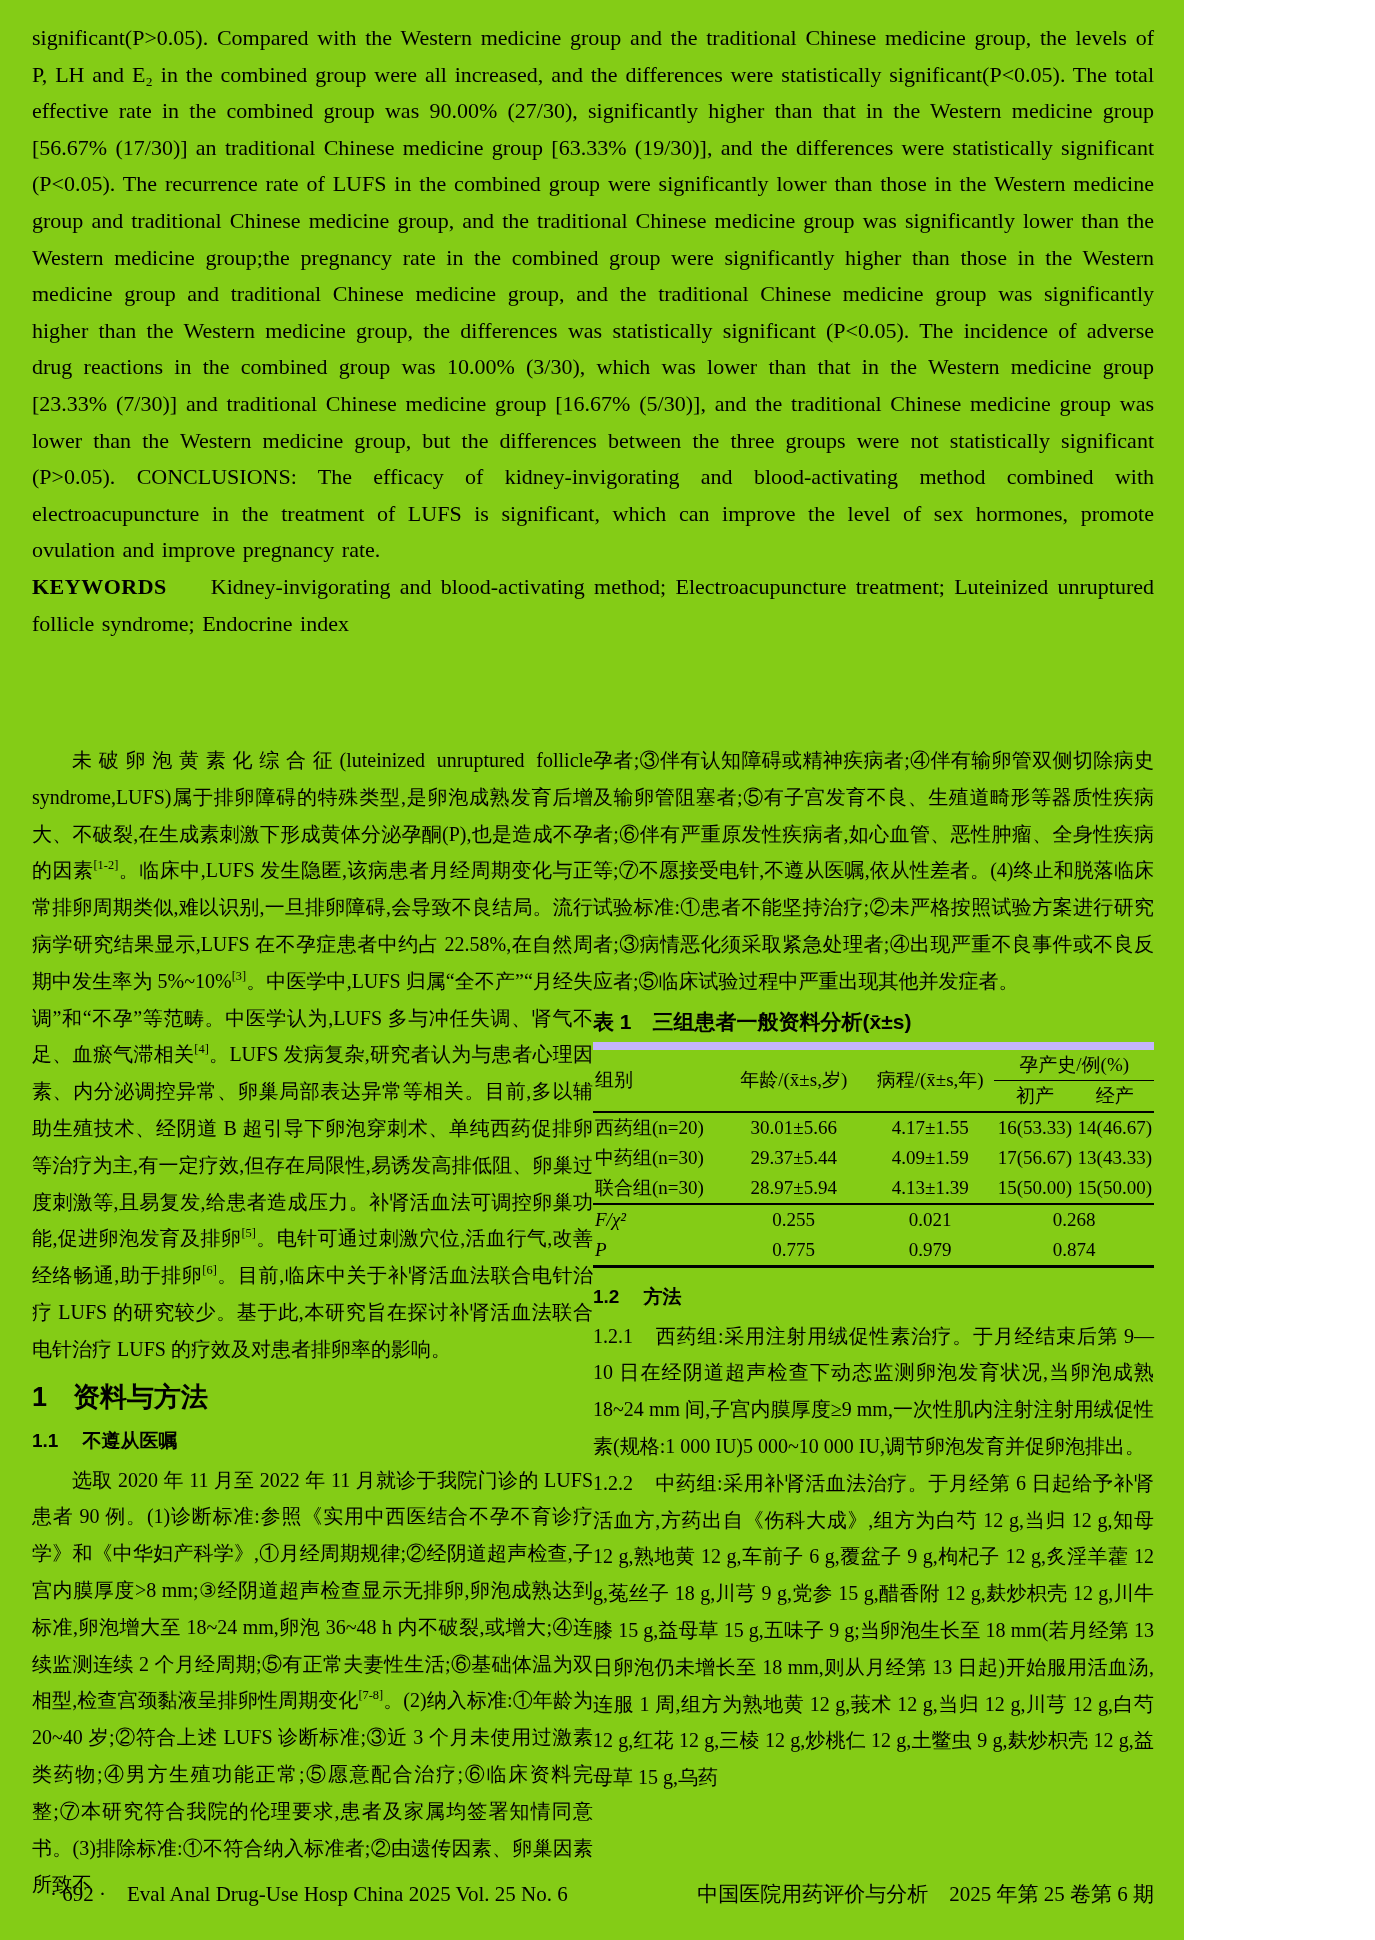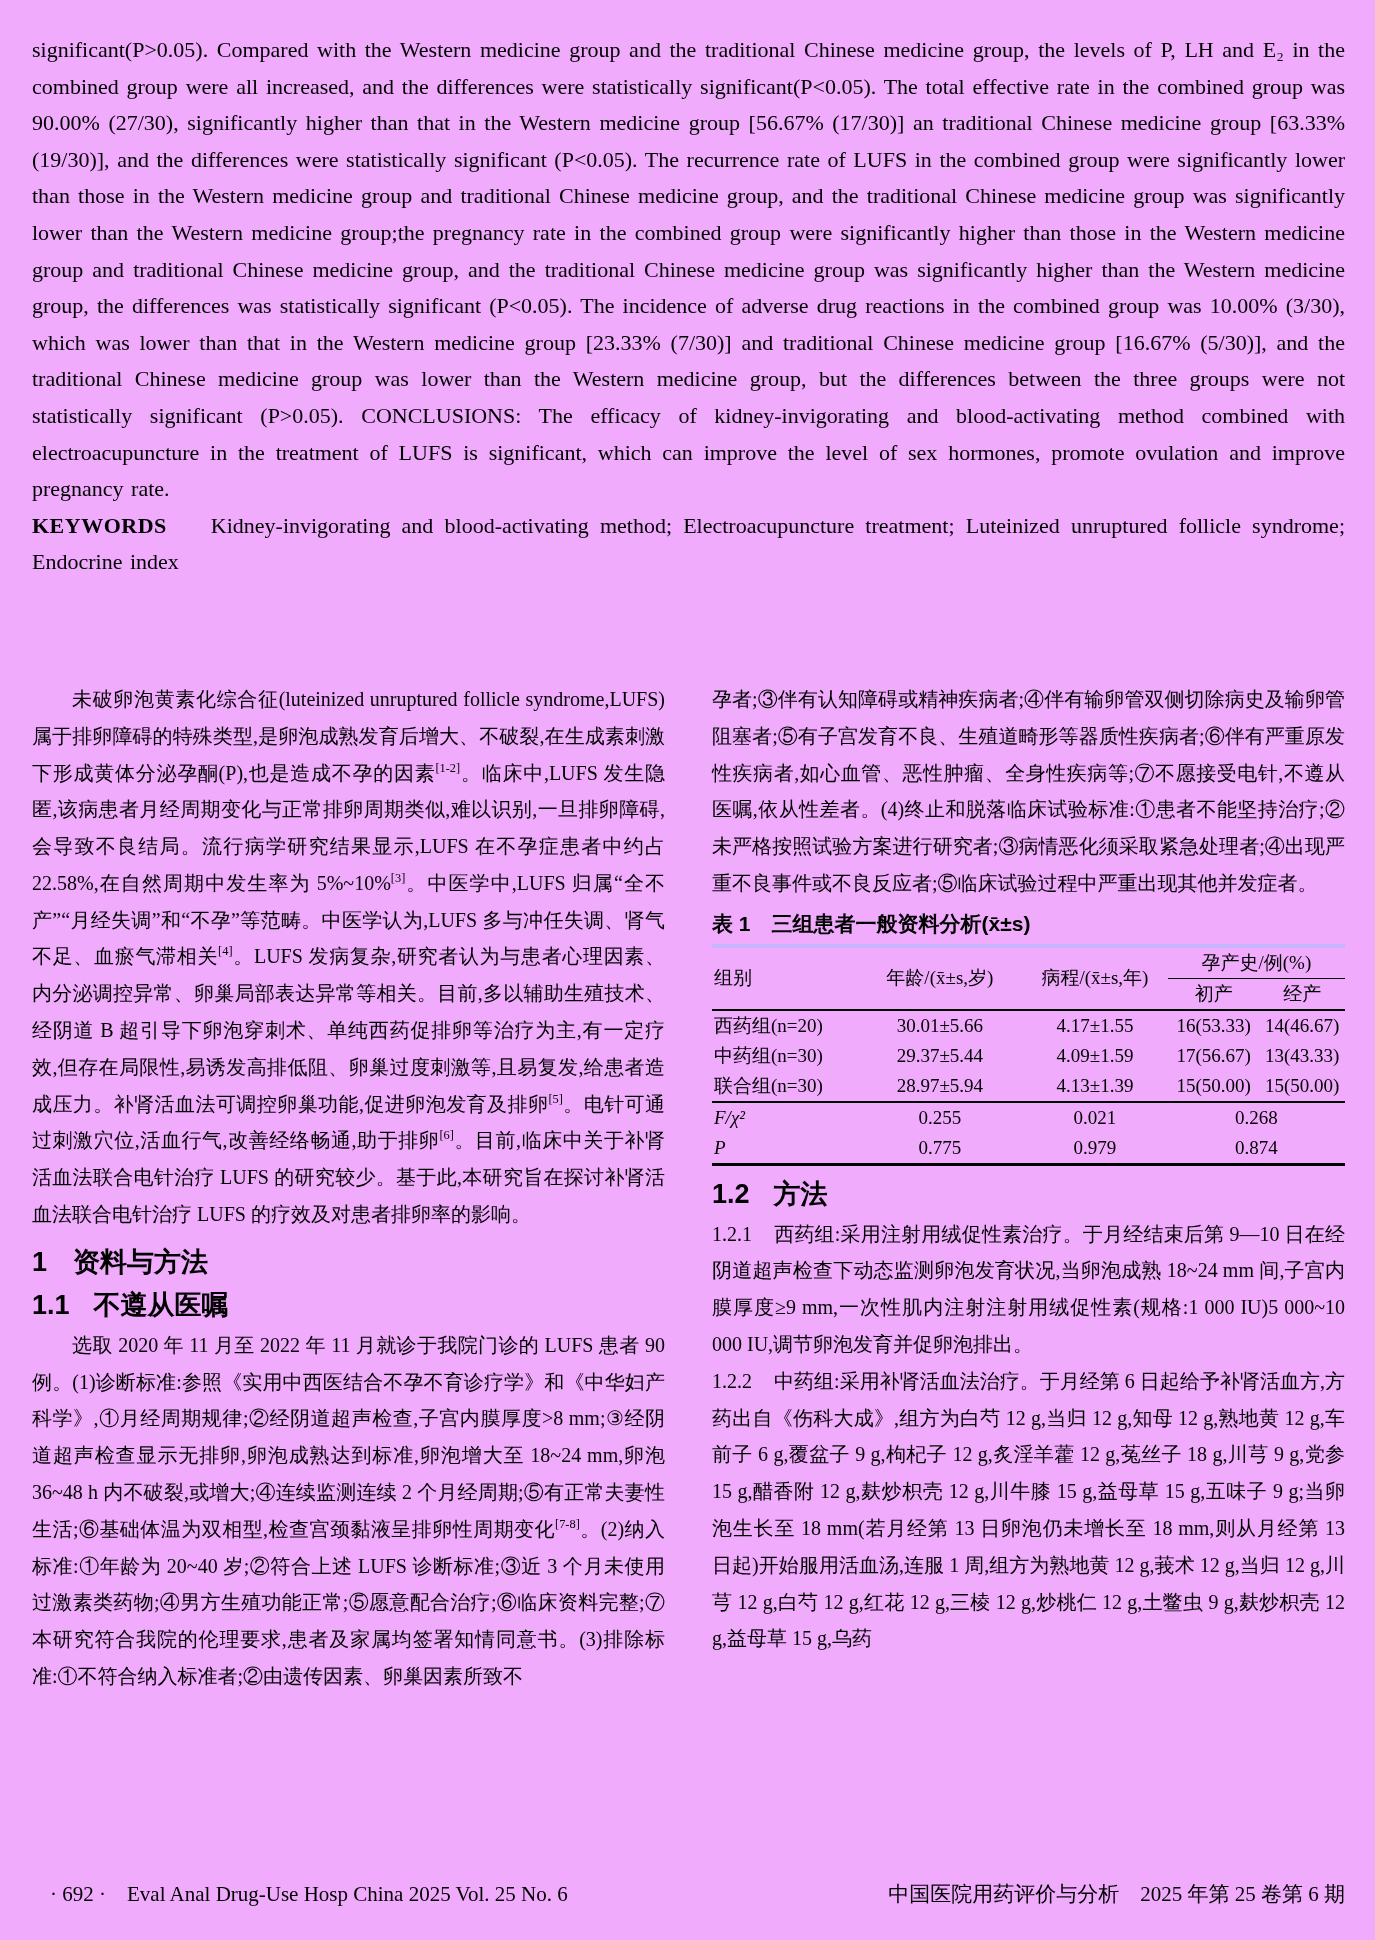--- a/index.html
+++ b/index.html
@@ -4,23 +4,23 @@
 <style>
   * { margin: 0; padding: 0; box-sizing: border-box; }
   html, body { background: #ffffff; }
   body {
     width: 1375px; height: 1940px;
     font-family: "Liberation Serif", "DejaVu Serif", serif;
     color: #000000;
   }
   .page {
     position: relative;
-    width: 1375px; height: 1940px;
-    background: #f0abfc;
-    padding: 32px 30px 0 32px;
+    width: 1184px; height: 1940px;
+    background: #84cc16;
+    padding: 20px 30px 0 32px;
     overflow: hidden;
   }
   
   .en {
     font-size: 22px;
     line-height: 36.6px;
     text-align: justify;
     word-spacing: 2px;
   }
   .keywords-label {
@@ -51,40 +51,40 @@
   h2.sec1 {
     font-family: "Liberation Sans", "DejaVu Sans", sans-serif;
     font-size: 27px;
     font-weight: bold;
     line-height: 40px;
     margin: 9px 0 5px 0;
   }
   h2.sec1 .sec-num { margin-right: 26px; }
   h3.sec2 {
     font-family: "Liberation Sans", "DejaVu Sans", sans-serif;
-    font-size: 27px;
+    font-size: 19px;
     font-weight: bold;
     line-height: 37px;
     margin: 4px 0 3px 0;
   }
   h3.sec2 .sec-num { margin-right: 24px; }
   
   .table-block { margin: 6px 0 10px 0; }
   .table-title {
     font-family: "Liberation Sans", "DejaVu Sans", sans-serif;
     font-size: 21px;
     font-weight: bold;
     text-align: left;
     line-height: 32px;
     margin-bottom: 4px;
   }
   table.t1 {
     width: 100%;
     border-collapse: collapse;
-    border-top: 4px solid #c4b5fd;
+    border-top: 8px solid #c4b5fd;
     border-bottom: 3px solid #000;
     font-size: 19px;
   }
   table.t1 th, table.t1 td {
     font-weight: normal;
     text-align: center;
     padding: 2px 2px;
     line-height: 26px;
     white-space: nowrap;
   }

